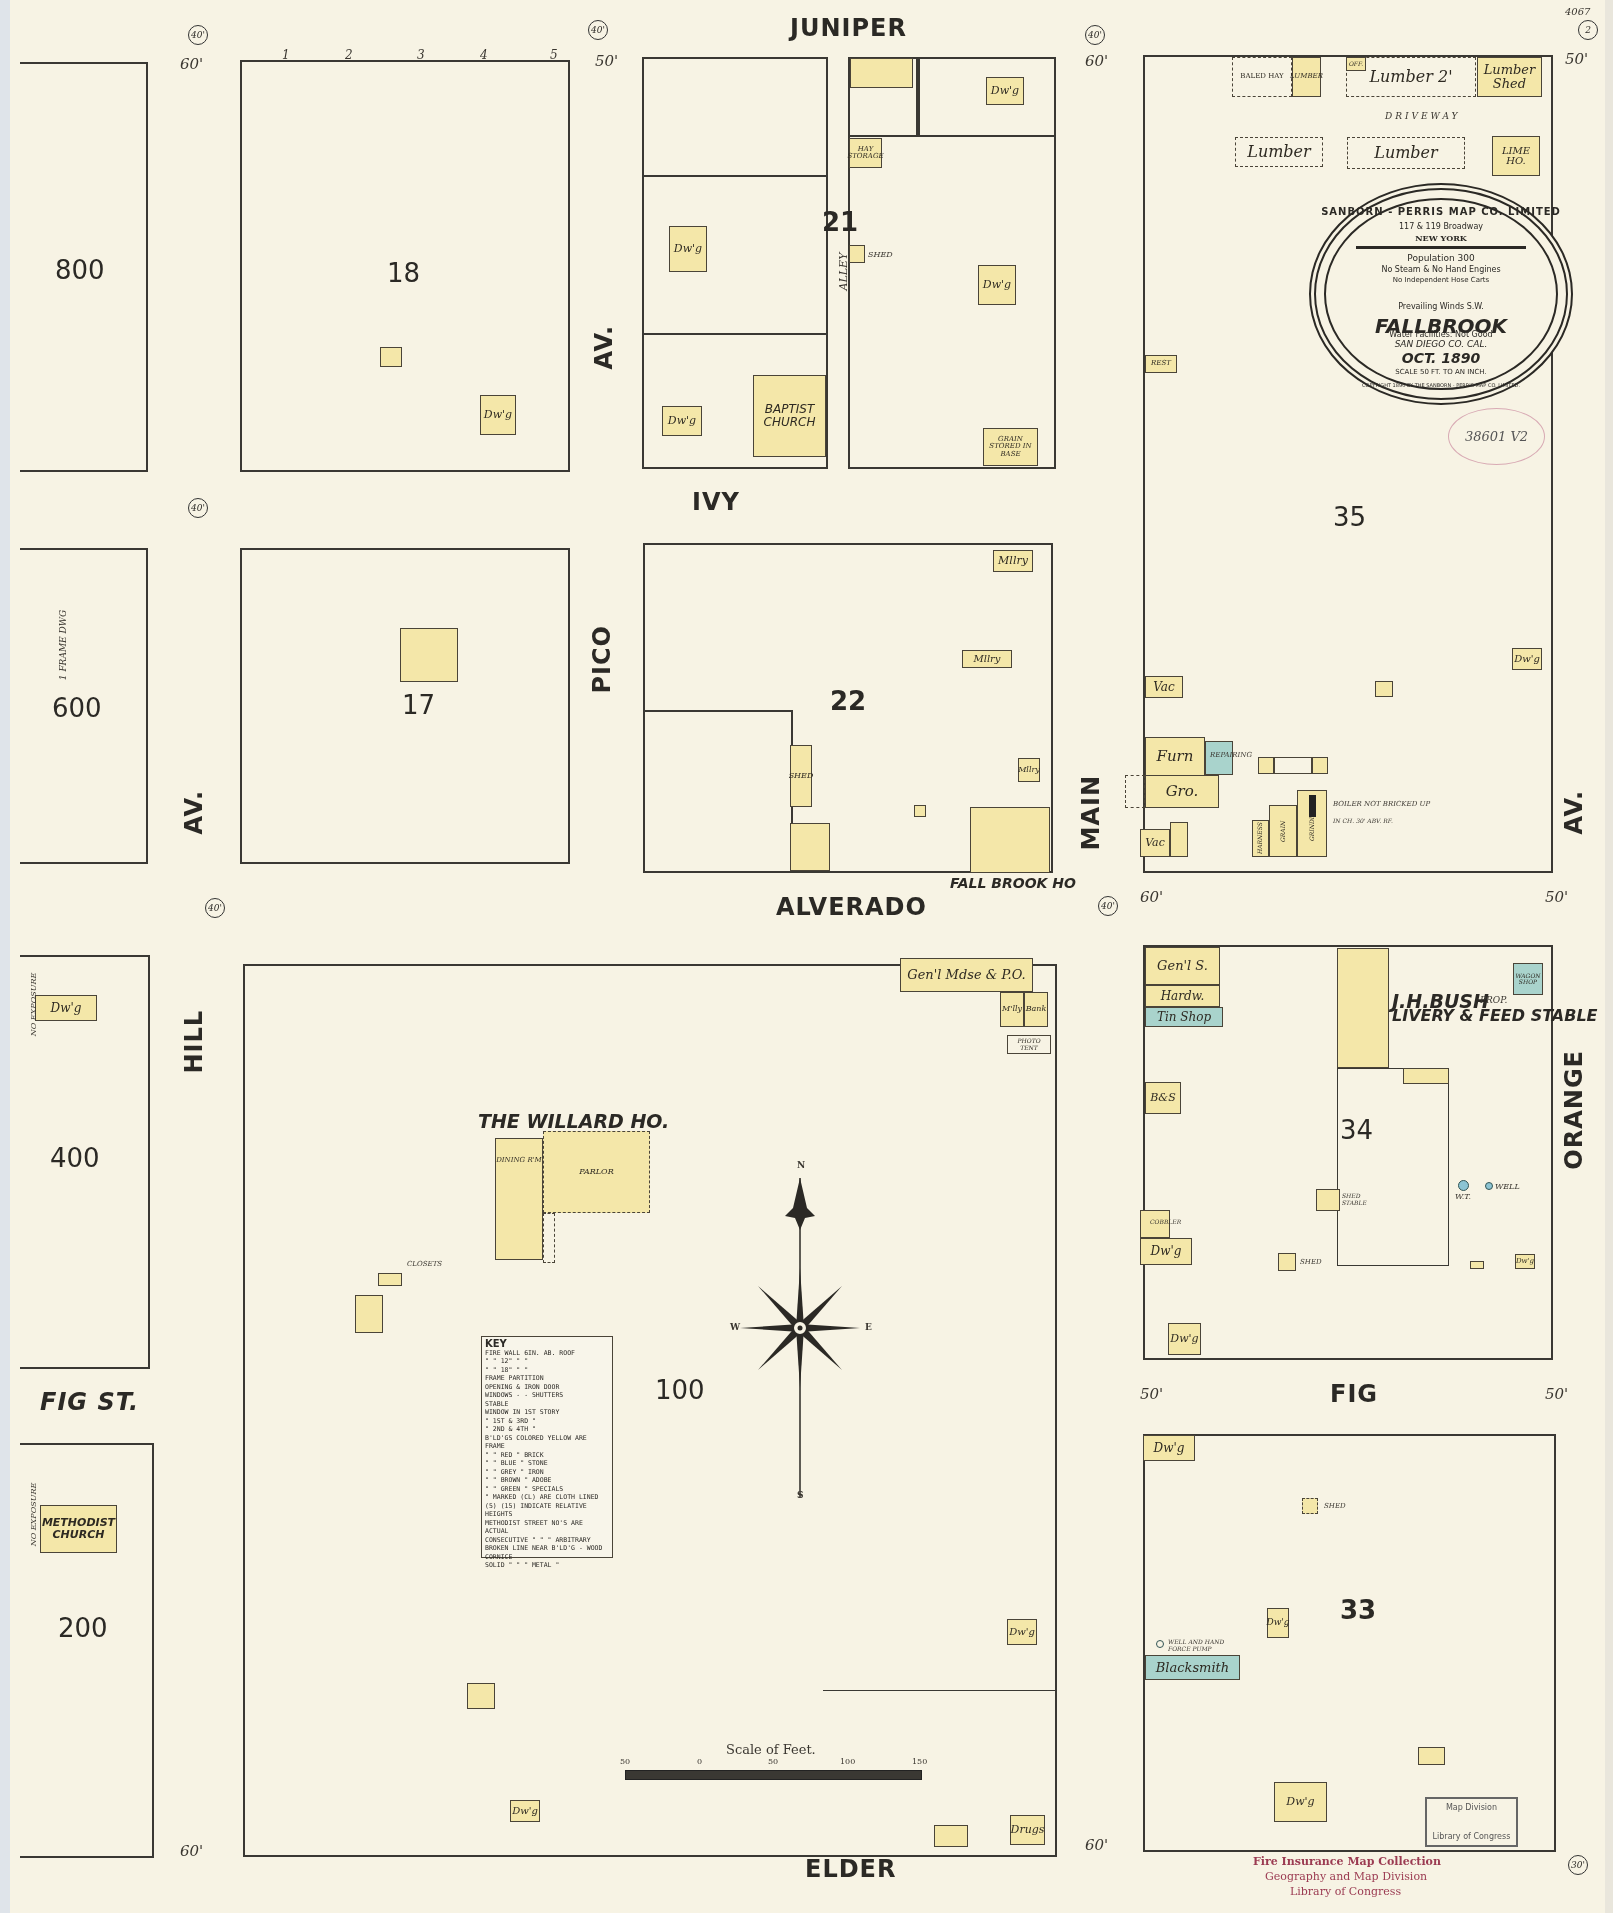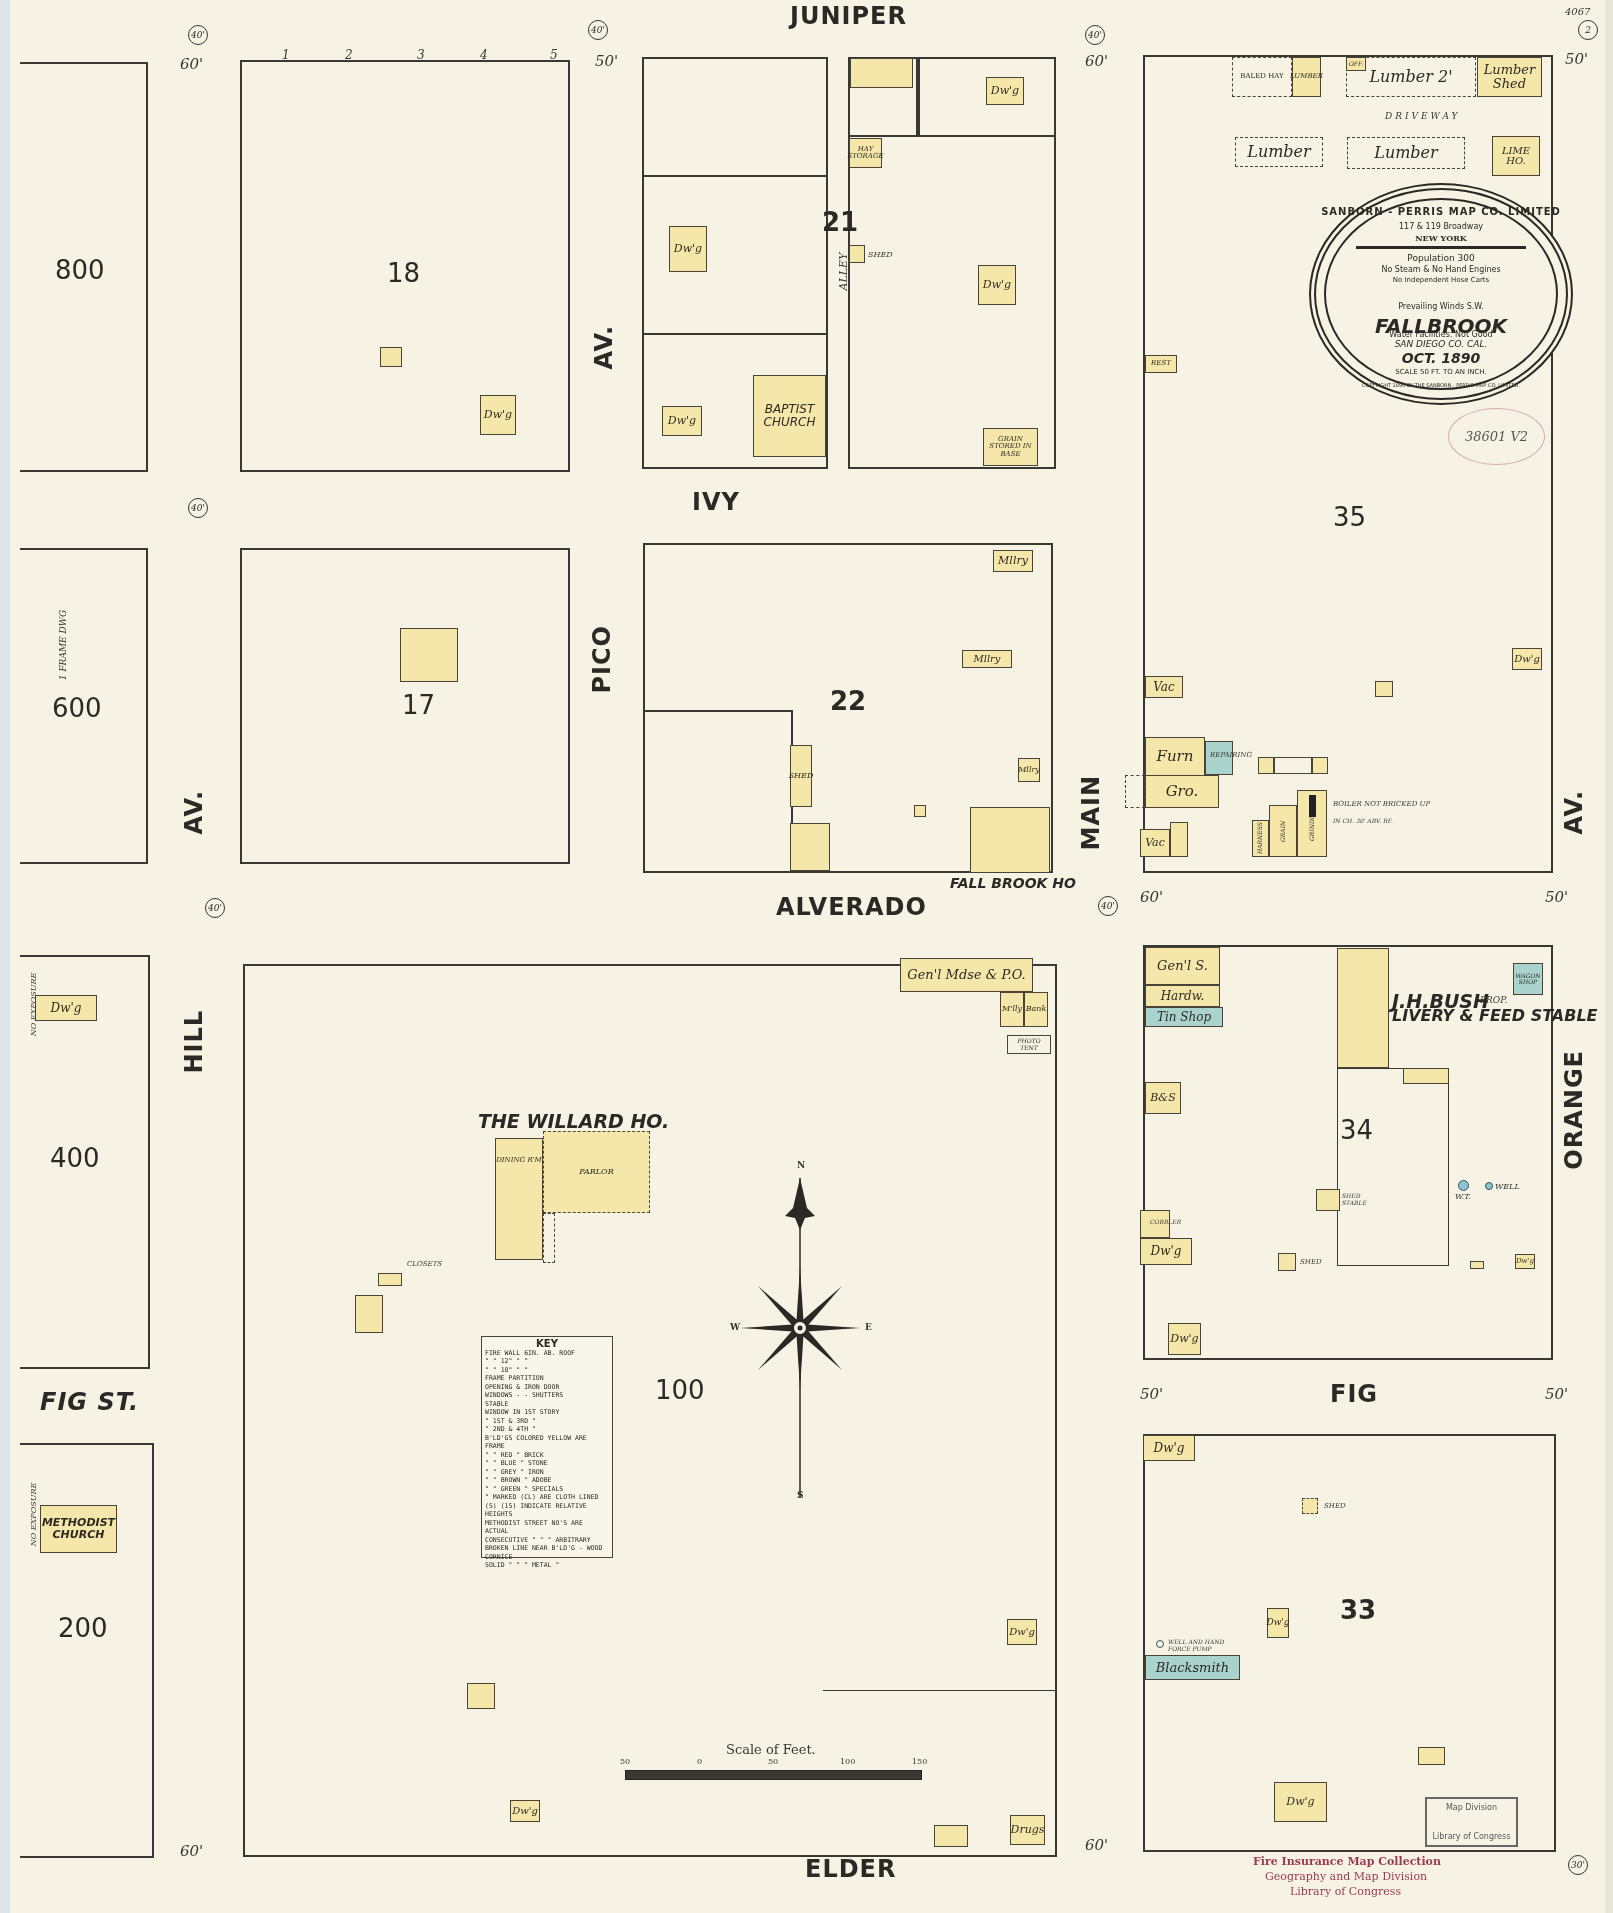--- a/index.html
+++ b/index.html
@@ -15,39 +15,39 @@
   .street{position:absolute;font-family:"DejaVu Sans",sans-serif;font-weight:bold;font-size:24px;letter-spacing:1px;color:#2b2925;white-space:nowrap;}
   .street.v{writing-mode:vertical-rl;transform:rotate(180deg);}
   .blocknum{position:absolute;font-family:"DejaVu Sans",sans-serif;font-size:26px;color:#2b2925;}
   .lotnum{position:absolute;font-family:"DejaVu Serif",serif;font-style:italic;font-size:12px;color:#3a3630;}
   .small{position:absolute;font-family:"DejaVu Serif",serif;font-style:italic;font-size:11px;color:#3a3630;white-space:nowrap;}
   .label-big{position:absolute;font-family:"DejaVu Sans",sans-serif;font-style:italic;font-weight:bold;font-size:19px;color:#2b2925;white-space:nowrap;}
   .cart{position:absolute;left:1309px;top:183px;width:264px;height:222px;border-radius:50%;border:7px double #2b2925;box-sizing:border-box;background:#f7f3e4;}
   .cart .ring{position:absolute;left:8px;top:8px;right:8px;bottom:8px;border-radius:50%;border:2px solid #2b2925;}
   .cart .t{position:absolute;width:100%;text-align:center;font-family:"DejaVu Sans",sans-serif;color:#2b2925;white-space:nowrap;}
   .keybox{position:absolute;left:481px;top:1336px;width:132px;height:222px;border:1.5px solid #4a4438;background:#f8f5ea;box-sizing:border-box;padding:3px;font-family:"DejaVu Sans Mono",monospace;font-size:6.5px;line-height:8.5px;color:#2b2925;}
-  .keybox .kt{text-align:center;font-size:10px;font-weight:bold;font-family:"DejaVu Sans",sans-serif;}
+  .keybox .kt{text-align:left;font-size:10px;font-weight:bold;font-family:"DejaVu Sans",sans-serif;}
   .scalebar{position:absolute;left:625px;top:1770px;width:295px;height:8px;background:#3a3833;border:1px solid #222;}
   .stamp{position:absolute;font-family:"DejaVu Serif",serif;color:#9b3b52;text-align:center;white-space:nowrap;}
   .lcstamp{position:absolute;left:1425px;top:1797px;width:93px;height:50px;border:2px solid #666;font-family:"DejaVu Sans",sans-serif;font-size:8px;color:#555;box-sizing:border-box;}
   .oval{position:absolute;left:1448px;top:408px;width:95px;height:55px;border:1.5px solid #d8aab4;border-radius:50%;font-family:"DejaVu Serif",serif;font-style:italic;font-size:13px;color:#555;display:flex;align-items:center;justify-content:center;}
   .circ{position:absolute;width:20px;height:20px;border:1.5px solid #333;border-radius:50%;font-family:"DejaVu Serif",serif;font-style:italic;font-size:9px;display:flex;align-items:center;justify-content:center;box-sizing:border-box;}
   .well{position:absolute;width:9px;height:9px;border-radius:50%;background:#8cc4d3;border:1px solid #355;}
 </style>
 </head>
 <body>
 
 <div class="sheet">
   <div class="edge-left"></div>
   <div class="edge-right"></div>
 
   <div class="small" style="left:1565px;top:6px;font-size:10px;">4067</div>
   <div class="circ" style="left:1578px;top:20px;">2</div>
 
-  <div class="street" style="left:790px;top:2px;">JUNIPER</div>
+  <div class="street" style="left:790px;top:14px;">JUNIPER</div>
   <div class="street" style="left:692px;top:488px;">IVY</div>
   <div class="street" style="left:776px;top:893px;">ALVERADO</div>
   <div class="street" style="left:805px;top:1855px;">ELDER</div>
   <div class="street" style="left:1330px;top:1380px;">FIG</div>
   <div class="street" style="left:40px;top:1388px;font-style:italic;">FIG ST.</div>
   <div class="street v" style="left:588px;top:625px;">PICO</div>
   <div class="street v" style="left:590px;top:325px;">AV.</div>
   <div class="street v" style="left:180px;top:1010px;">HILL</div>
   <div class="street v" style="left:180px;top:790px;">AV.</div>
   <div class="street v" style="left:1077px;top:775px;">MAIN</div>

